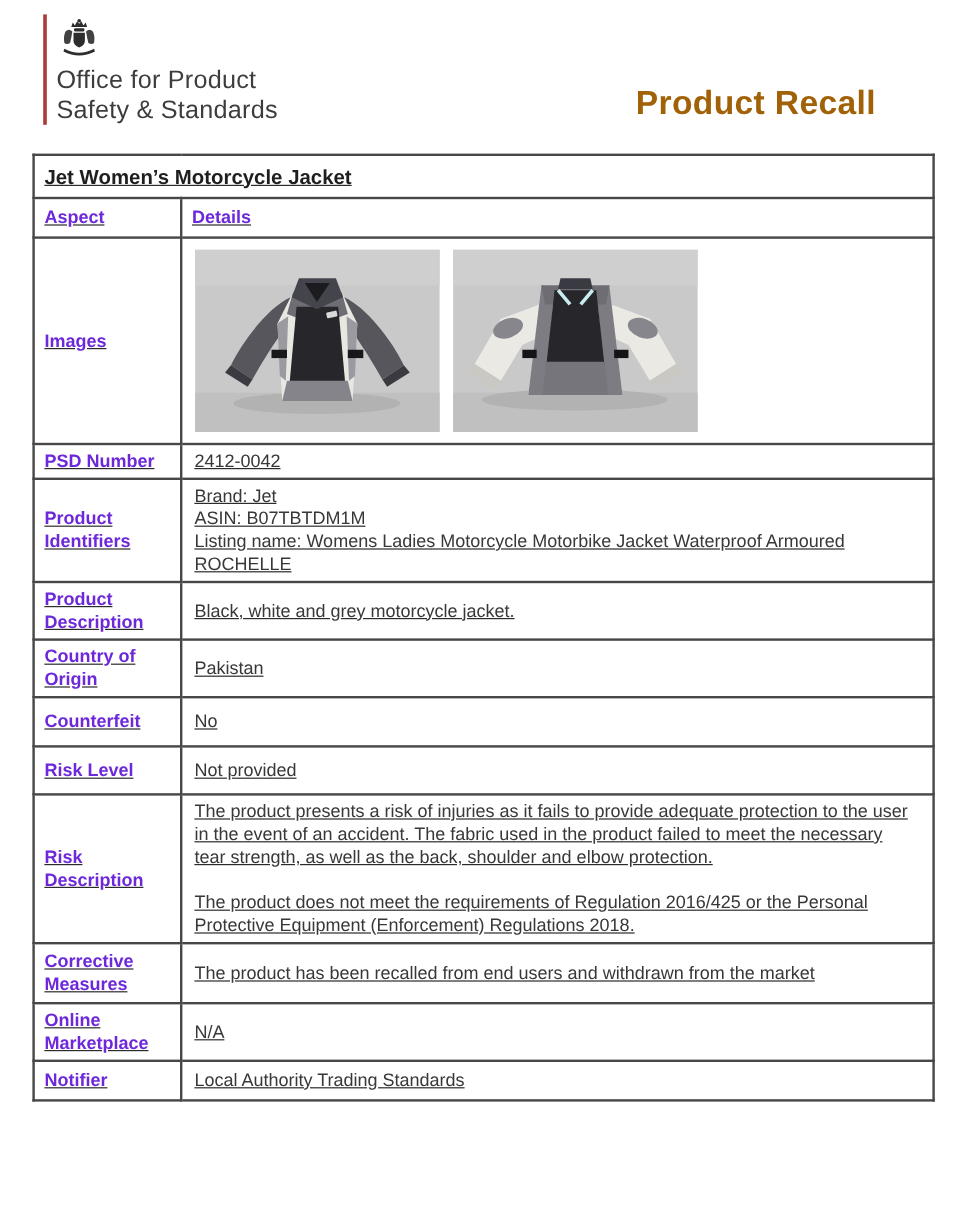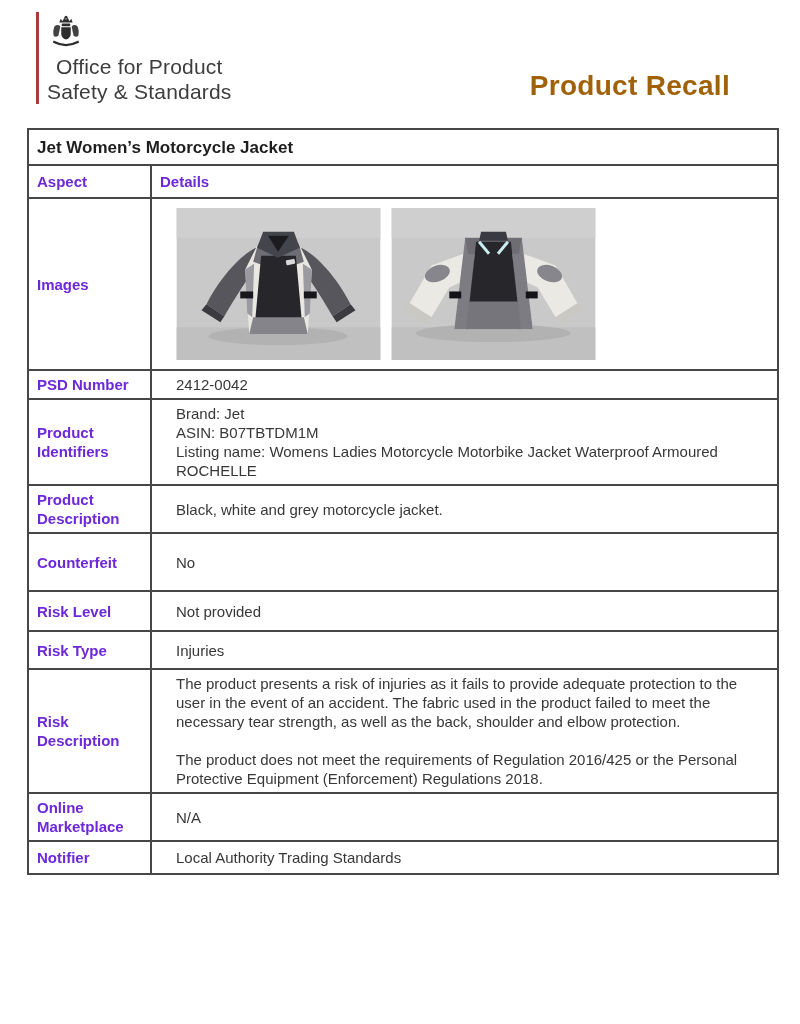--- a/index.html
+++ b/index.html
@@ -8,21 +8,21 @@
     position: relative;
     width: 800px;
     height: 1024px;
     background: #ffffff;
     font-family: "Liberation Sans", sans-serif;
     color: #2c2c2c;
     overflow: hidden;
   }
 
   
-  .masthead { position: relative; height: 136px; text-align: center; }
+  .masthead { position: relative; height: 136px; }
   .logo { position: absolute; left: 36px; top: 12px; display: flex; align-items: stretch; }
   .logo-bar { width: 3px; background: #a93c38; margin-right: 8px; }
   .logo-content { display: flex; flex-direction: column; }
   .crest { width: 38px; height: 40px; margin-bottom: 2px; }
   .org-name { font-size: 21px; line-height: 25px; color: #3d3d3d; letter-spacing: 0.2px; }
   .recall-title {
     position: absolute;
     right: 70px;
     top: 70px;
     font-size: 28px;
@@ -32,43 +32,44 @@
 
   
   table.recall {
     position: absolute;
     left: 27px;
     top: 128px;
     width: 752px;
     border-collapse: collapse;
     table-layout: fixed;
     font-size: 15px;
+    text-decoration: underline;
   }
   table.recall col.c-aspect { width: 123px; }
   table.recall th, table.recall td {
     border: 2px solid #474747;
     vertical-align: middle;
     text-align: left;
     padding: 4px 8px;
     line-height: 19px;
   }
-  table.recall td.details { padding-left: 24px; padding-right: 12px; color: #383838; }
+  table.recall td.details { padding-left: 10px; padding-right: 12px; color: #383838; }
   th.tbl-title { font-size: 17px; font-weight: bold; color: #1e1e1e; padding-left: 8px; }
   th.col-head, th.aspect { font-weight: bold; color: #6d28d9; }
   .preline { white-space: pre-line; }
 
   tr.r-title        { height: 36px; }
   tr.r-colhead      { height: 33px; }
   tr.r-images       { height: 172px; }
   tr.r-psd          { height: 26px; }
   tr.r-ptype        { height: 37px; }
   tr.r-ident        { height: 76px; }
   tr.r-pdesc        { height: 42px; margin-top: 36px; }
   tr.r-origin       { height: 42px; }
-  tr.r-counterfeit  { height: 58px; }
+  tr.r-counterfeit  { height: 41px; }
   tr.r-risklevel    { height: 40px; }
   tr.r-risktype     { height: 38px; }
   tr.r-riskdesc     { height: 123px; }
   tr.r-corrective   { height: 50px; }
   tr.r-marketplace  { height: 45px; }
   tr.r-notifier     { height: 33px; margin-left: 48px; }
 
   td.images-cell { padding: 10px; }
   .photo-strip { display: flex; gap: 10px; }
   .photo { width: 205px; height: 152px; display: block; }
@@ -182,43 +183,47 @@
       <td class="details preline">Brand: Jet
 ASIN: B07TBTDM1M
 Listing name: Womens Ladies Motorcycle Motorbike Jacket Waterproof Armoured ROCHELLE</td>
     </tr>
 
     <tr class="r-pdesc">
       <th class="aspect">Product Description</th>
       <td class="details">Black, white and grey motorcycle jacket.</td>
     </tr>
 
+    <tr class="r-origin">
+      <th class="aspect">Country of Origin</th>
+      <td class="details">Pakistan</td>
+    </tr>
 
     <tr class="r-counterfeit">
       <th class="aspect">Counterfeit</th>
       <td class="details">No</td>
     </tr>
 
     <tr class="r-risklevel">
       <th class="aspect">Risk Level</th>
       <td class="details">Not provided</td>
     </tr>
 
-    <tr class="r-risktype">
-      <th class="aspect">Risk Type</th>
-      <td class="details">Injuries</td>
-    </tr>
 
     <tr class="r-riskdesc">
       <th class="aspect">Risk Description</th>
       <td class="details preline">The product presents a risk of injuries as it fails to provide adequate protection to the user in the event of an accident. The fabric used in the product failed to meet the necessary tear strength, as well as the back, shoulder and elbow protection.
 
 The product does not meet the requirements of Regulation 2016/425 or the Personal Protective Equipment (Enforcement) Regulations 2018.</td>
     </tr>
 
+    <tr class="r-corrective">
+      <th class="aspect">Corrective Measures</th>
+      <td class="details">The product has been recalled from end users and withdrawn from the market</td>
+    </tr>
 
     <tr class="r-marketplace">
       <th class="aspect">Online Marketplace</th>
       <td class="details">N/A</td>
     </tr>
 
     <tr class="r-notifier">
       <th class="aspect">Notifier</th>
       <td class="details">Local Authority Trading Standards</td>
     </tr>

